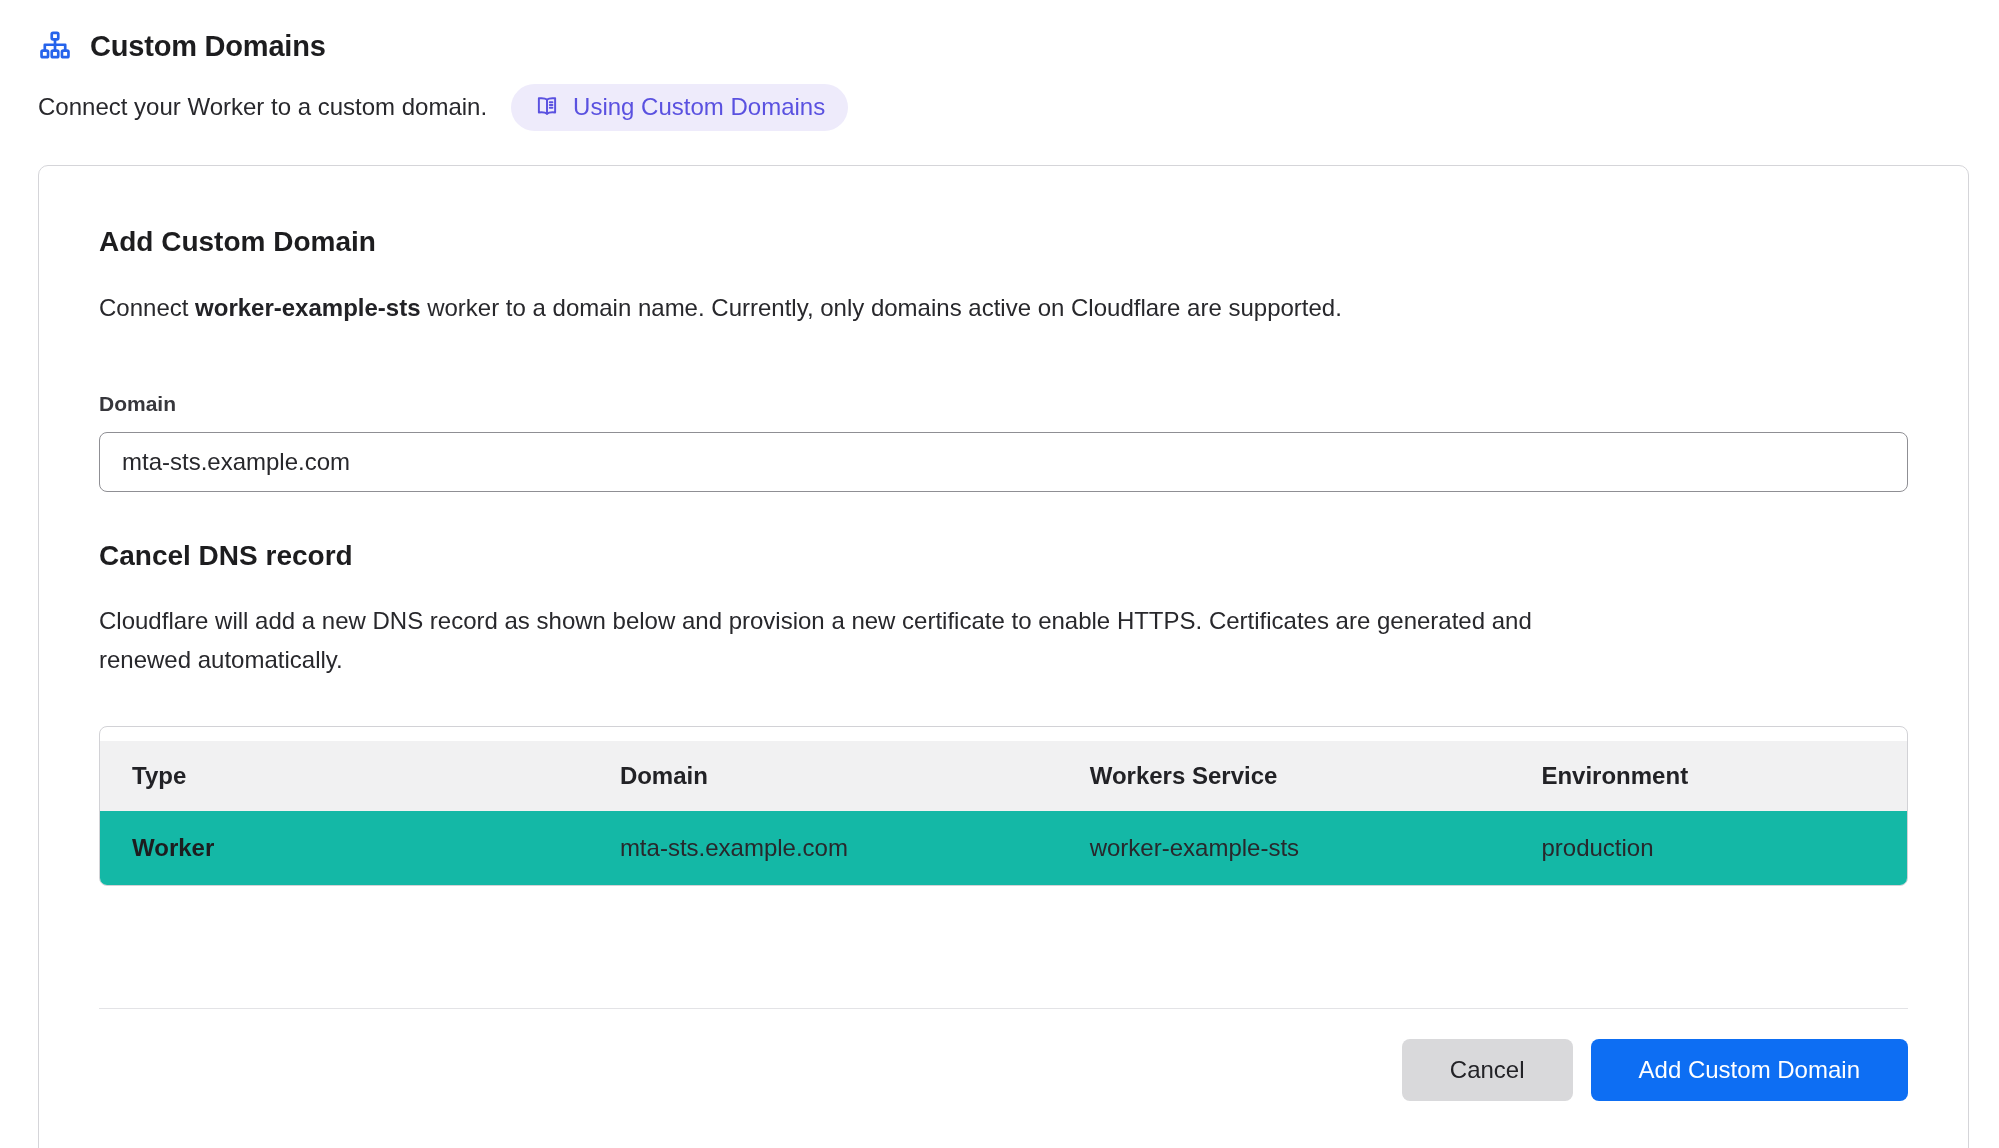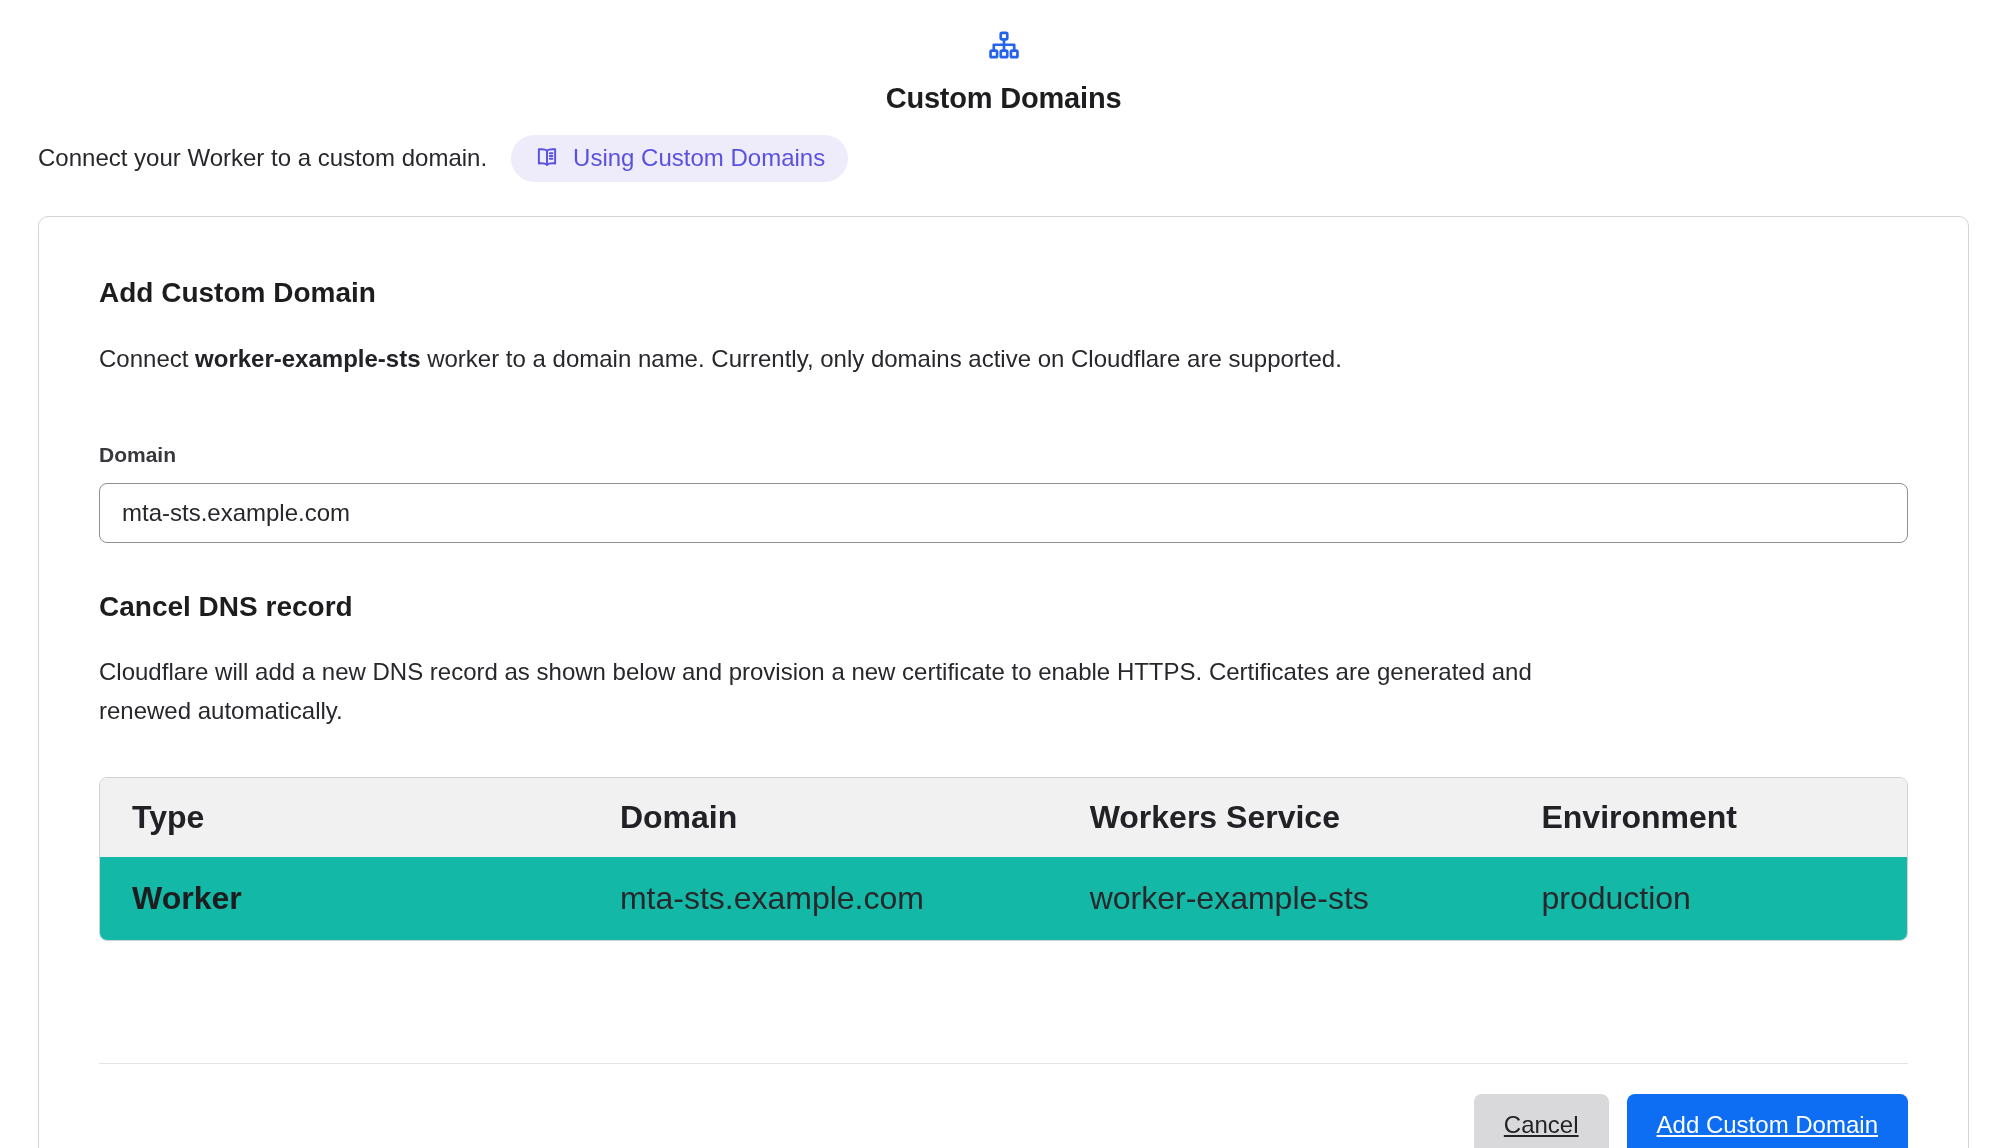--- a/index.html
+++ b/index.html
@@ -6,21 +6,21 @@
   html, body { margin: 0; padding: 0; background: #ffffff; }
   body {
     width: 1999px;
     min-height: 1148px;
     font-family: "Liberation Sans", sans-serif;
     color: #28282c;
     padding: 30px 30px 26px 38px;
   }
 
   
-  .title-row { display: flex; align-items: center; gap: 18px; flex-direction: column; }
+  .title-row { display: flex; align-items: flex-start; gap: 18px; }
   .page-title {
     font-size: 29px; font-weight: 700; color: #1d1d1f;
     margin: 0; letter-spacing: -0.2px;
   }
   .icon { display: inline-flex; align-items: center; justify-content: center; flex: none; }
 
   .subtitle-row { display: flex; align-items: center; gap: 24px; margin-top: 20px; }
   .page-subtitle { font-size: 24px; margin: 0; color: #28282c; text-align: center; }
   .docs-badge {
     display: inline-flex; align-items: center; gap: 13px;
@@ -55,38 +55,38 @@
   .preview-heading { font-size: 28px; font-weight: 700; color: #1d1d1f; margin: 48px 0 30px 0; }
   .preview-desc {
     font-size: 24px; color: #28282c; line-height: 1.62;
     margin: 0 0 46px 0; max-width: 1460px;
   }
 
   
   .table-wrap {
     border: 1px solid #d2d2d6; border-radius: 8px; overflow: hidden;
   }
-  table { width: 100%; border-collapse: collapse; font-size: 32px; }
+  table { width: 100%; border-collapse: collapse; font-size: 24px; margin-top: 14px; }
   thead th {
     background: #f1f1f2; text-align: left; font-weight: 700; color: #222226;
     padding: 21px 32px;
   }
   tbody td { background: #14b8a6; color: #28282c; padding: 23px 32px; }
   td.strong { font-weight: 700; color: #1d1d1f; }
   th:nth-child(1), td:nth-child(1) { width: 27%; }
   th:nth-child(2), td:nth-child(2) { width: 26%; }
   th:nth-child(3), td:nth-child(3) { width: 25%; }
   th:nth-child(4), td:nth-child(4) { width: 22%; }
 
   
   .footer-divider { border: none; border-top: 1px solid #e3e3e6; margin: 122px 0 0 0; }
   .actions { display: flex; justify-content: flex-end; align-items: center; gap: 18px; margin-top: 30px; }
   .btn {
     font-family: inherit; font-size: 24px; height: 62px;
-    border: none; border-radius: 8px; cursor: pointer; line-height: 62px; padding: 0 30px; text-decoration: underline;
+    border: none; border-radius: 8px; cursor: pointer; line-height: 62px; padding: 0 48px;
   }
   .btn-cancel { background: #d9d9db; color: #232327; }
   .btn-primary { background: #0d6ef3; color: #ffffff; }
 </style>
 </head>
 <body>
 
 <header>
   <div class="title-row">
     <span class="icon">

